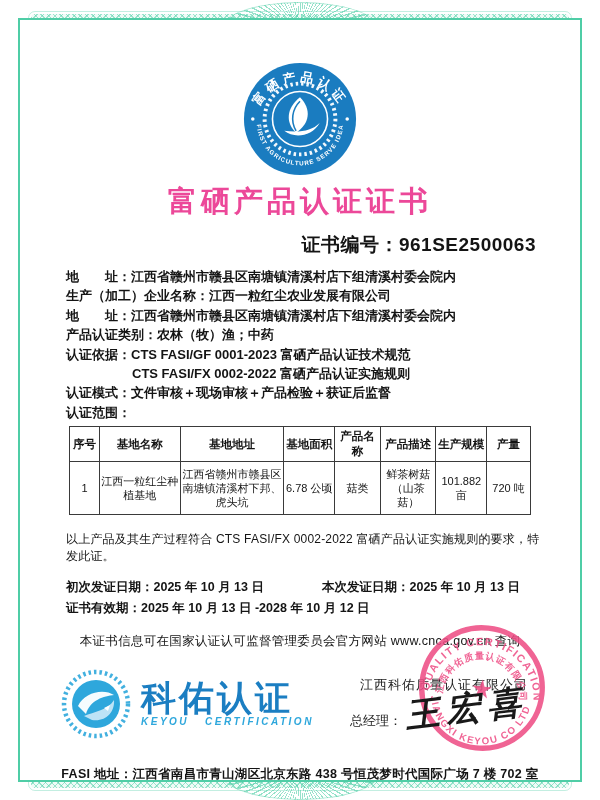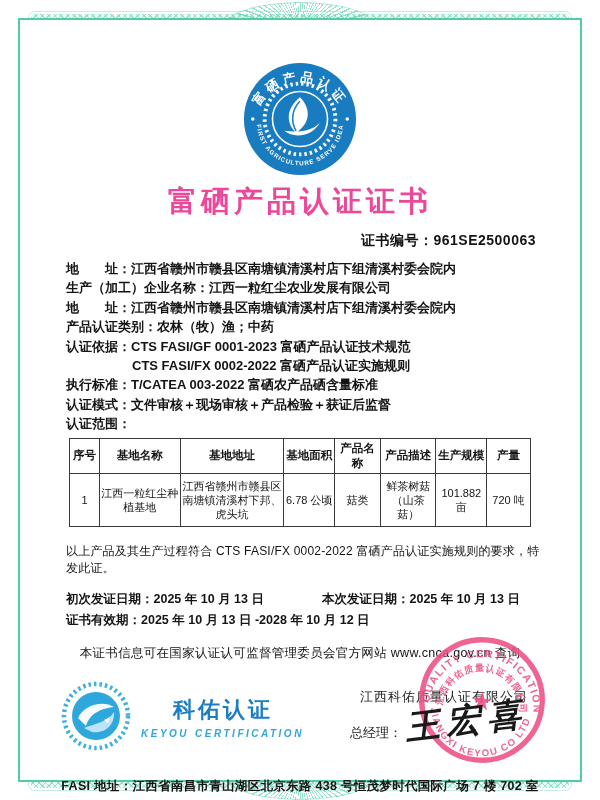--- a/index.html
+++ b/index.html
@@ -20,42 +20,42 @@
     border-radius:80px 80px 0 0 / 28px 28px 0 0; border-top:1px solid rgba(82,207,168,.5); }
   .medallion.top { top:2px; }
   .medallion.bottom { bottom:0; transform:translateX(-50%) scaleY(-1); }
 
   .content { position:absolute; top:34px; left:58px; right:58px; bottom:32px; }
 
   .seal-top { display:block; margin:26px auto 4px; }
 
   .title { font-size:29px; font-weight:bold; text-align:center; letter-spacing:4px; color:#ec4899; }
 
-  .cert-no { text-align:right; font-size:14px; font-weight:bold; margin:10px 6px 0 0; letter-spacing:.5px; }
+  .cert-no { text-align:right; font-size:19px; font-weight:bold; margin:10px 6px 0 0; letter-spacing:.5px; }
 
   .info { margin:9px 0 0 8px; font-size:13px; font-weight:bold; }
   .info-line { line-height:19.4px; white-space:nowrap; }
   .info-line.indent { padding-left:66px; }
 
   table.cert-table { width:calc(100% - 22px); margin:4px auto 16px; border-collapse:collapse; table-layout:fixed; }
   .cert-table th, .cert-table td { border:1px solid #3a3a3a; text-align:center; vertical-align:middle; padding:2px 1px; }
   .cert-table th { font-size:11.5px; font-weight:bold; height:27px; }
   .cert-table td { font-size:11px; height:48px; line-height:14px; }
 
   .statement { font-size:12px; margin:9px 2px 12px 8px; letter-spacing:.2px; }
   .dates { margin:7px 0 0 8px; font-size:12.5px; font-weight:bold; }
   .date-row { display:flex; line-height:21px; }
   .date-gap { width:58px; }
 
   .query-note { text-align:center; font-size:12.5px; font-weight:normal; margin-top:14px; letter-spacing:.3px; }
 
   .footer-row { position:relative; height:98px; margin-top:6px; }
   .logo-left { position:absolute; left:2px; top:12px; display:flex; align-items:center; gap:9px; }
-  .logo-texts .cn { font-size:22px; font-weight:bold; color:#1b7ec2; letter-spacing:3px; line-height:34px;margin-left:32px; }
-  .logo-texts .en { display:flex; gap:6px; font-size:10px; font-style:italic; font-weight:bold;
+  .logo-texts .cn { font-size:35px; font-weight:bold; color:#1b7ec2; letter-spacing:3px; line-height:34px; }
+  .logo-texts .en { display:flex; gap:16px; font-size:10px; font-style:italic; font-weight:bold;
                     color:#2ea7dc; letter-spacing:2.5px; margin-top:1px; }
   .company { position:absolute; right:14px; top:20px; font-size:13px; letter-spacing:1px; color:#222; }
   .role { position:absolute; left:292px; top:56px; font-size:13px; color:#222; }
   .seal-red { position:absolute; right:-8px; top:-36px; opacity:.88; transform:rotate(6deg); }
   .signature { position:absolute; right:14px; top:30px; font-size:34px; color:#191919;
                font-family:"DejaVu Serif",serif; font-style:italic; font-weight:bold;
                letter-spacing:7px; transform:rotate(-7deg); }
 
   .fasi { text-align:center; font-size:12.5px; font-weight:bold; margin-top:12px; letter-spacing:.3px; }
 </style>
@@ -98,21 +98,20 @@
       <span>证书编号：</span><span>961SE2500063</span>
     </div>
 
     <div class="info">
       <div class="info-line"><span>地　　址：</span><span>江西省赣州市赣县区南塘镇清溪村店下组清溪村委会院内</span></div>
       <div class="info-line"><span>生产（加工）企业名称：</span><span>江西一粒红尘农业发展有限公司</span></div>
       <div class="info-line"><span>地　　址：</span><span>江西省赣州市赣县区南塘镇清溪村店下组清溪村委会院内</span></div>
       <div class="info-line"><span>产品认证类别：</span><span>农林（牧）渔；中药</span></div>
       <div class="info-line"><span>认证依据：</span><span>CTS FASI/GF 0001-2023 富硒产品认证技术规范</span></div>
       <div class="info-line indent"><span>CTS FASI/FX 0002-2022 富硒产品认证实施规则</span></div>
-      <div class="info-line"><span>执行标准：</span><span>T/CATEA 003-2022 富硒农产品硒含量标准</span></div>
       <div class="info-line"><span>认证模式：</span><span>文件审核＋现场审核＋产品检验＋获证后监督</span></div>
       <div class="info-line"><span>认证范围：</span></div>
     </div>
 
     <table class="cert-table">
       <colgroup>
         <col style="width:6.5%">
           <col style="width:17.5%">
           <col style="width:22.5%">
           <col style="width:11%">

